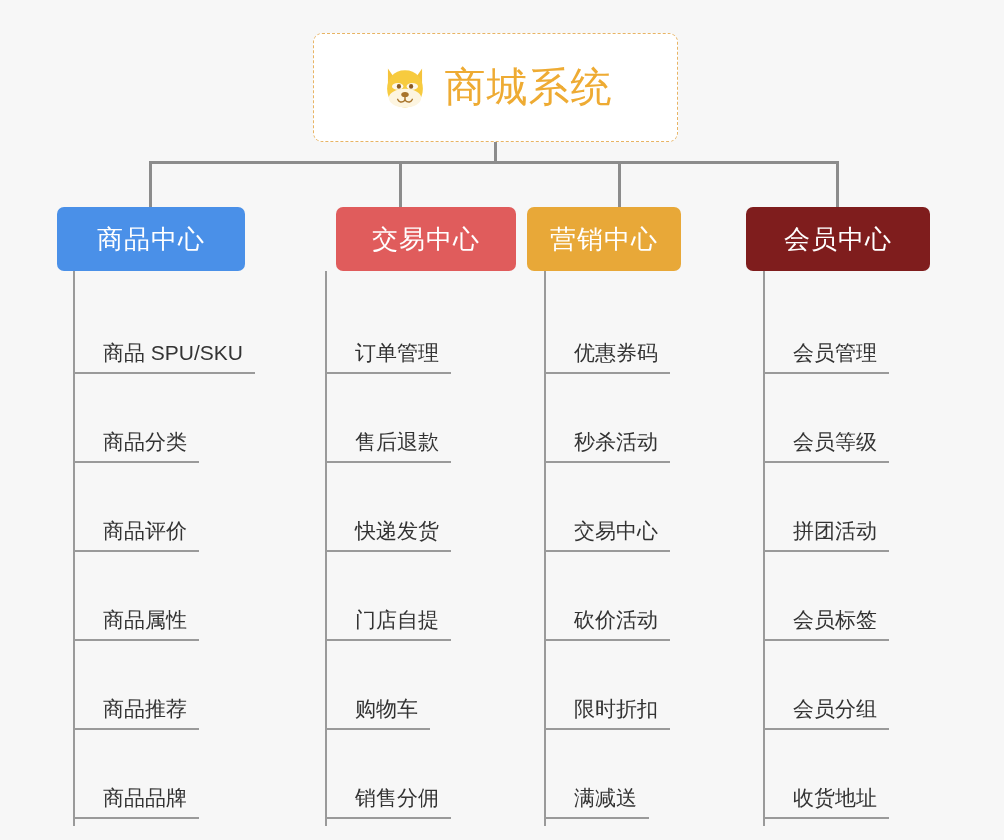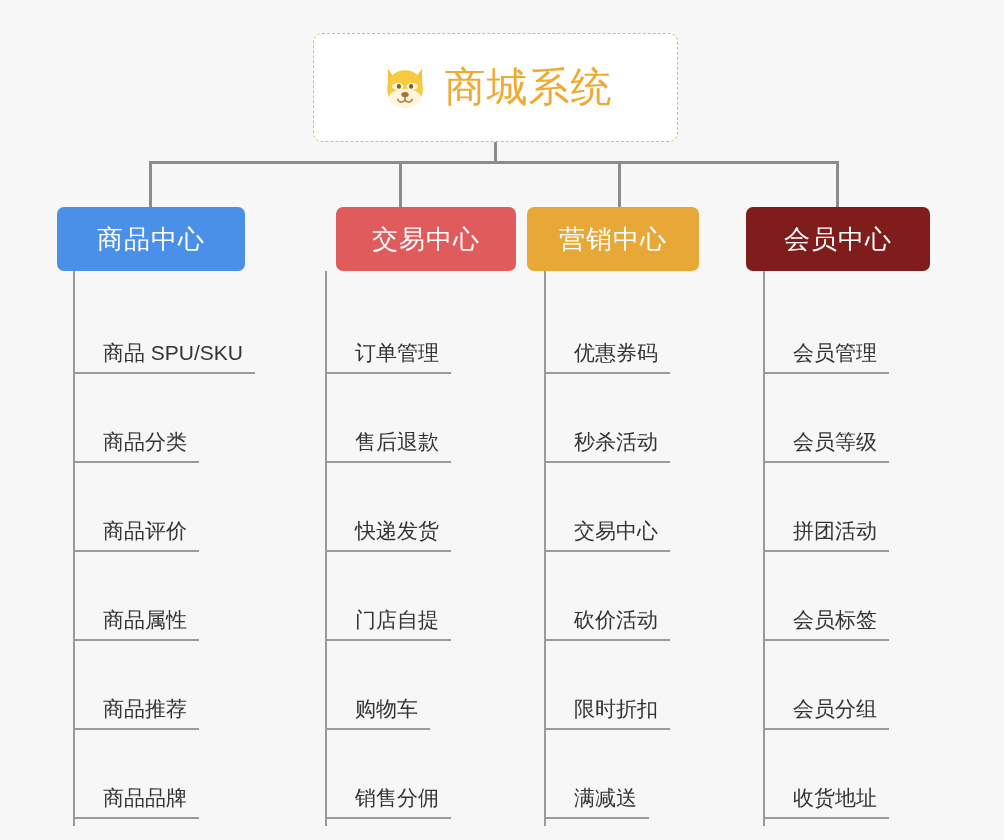--- a/index.html
+++ b/index.html
@@ -135,21 +135,21 @@
   <div class="conn conn-v" style="left: 399px; top: 161px; height: 46px; background: rgb(140, 140, 140);"></div>
   <div class="conn conn-v" style="left: 618px; top: 161px; height: 46px; background: rgb(140, 140, 140);"></div>
   <div class="conn conn-v" style="left: 836px; top: 161px; height: 46px; background: rgb(140, 140, 140);"></div>
 
   <div class="cat-box" style="left: 57px; width: 188px; background: rgb(74, 144, 232);">
     <span>商品中心</span>
   </div>
   <div class="cat-box" style="left: 308px; width: 180px; background: rgb(224, 92, 92); margin-left: 28px;">
     <span>交易中心</span>
   </div>
-  <div class="cat-box" style="left: 527px; width: 172px; background: rgb(232, 168, 56);">
+  <div class="cat-box" style="left: 527px; width: 154px; background: rgb(232, 168, 56);">
     <span>营销中心</span>
   </div>
   <div class="cat-box" style="left: 746px; width: 184px; background: #7f1d1d;">
     <span>会员中心</span>
   </div>
 
   <div class="leaf-col" style="left:73px;">
     <div class="leaf-spine" style="height:555px;"></div>
     <div class="leaf-item" style="top:14px;">
         <span class="leaf-label">商品 SPU/SKU</span>

